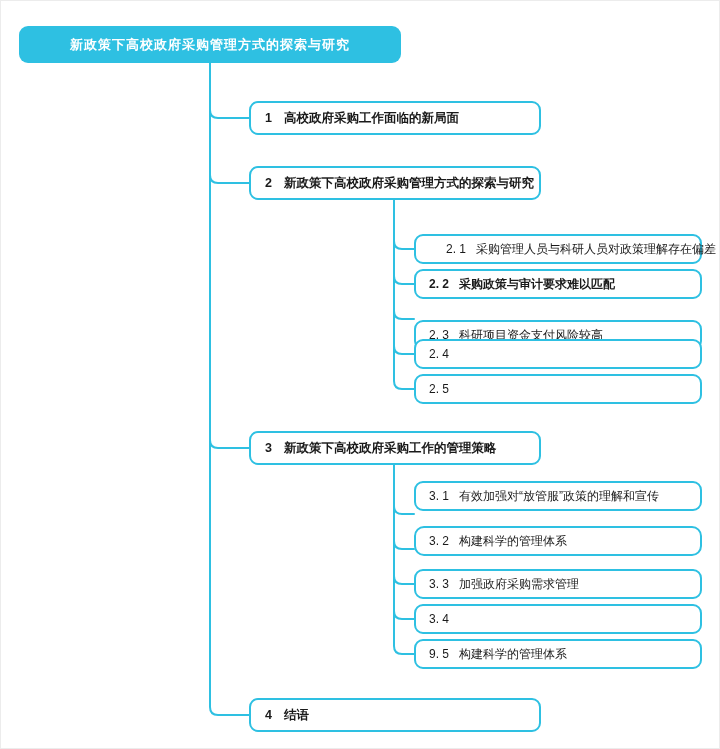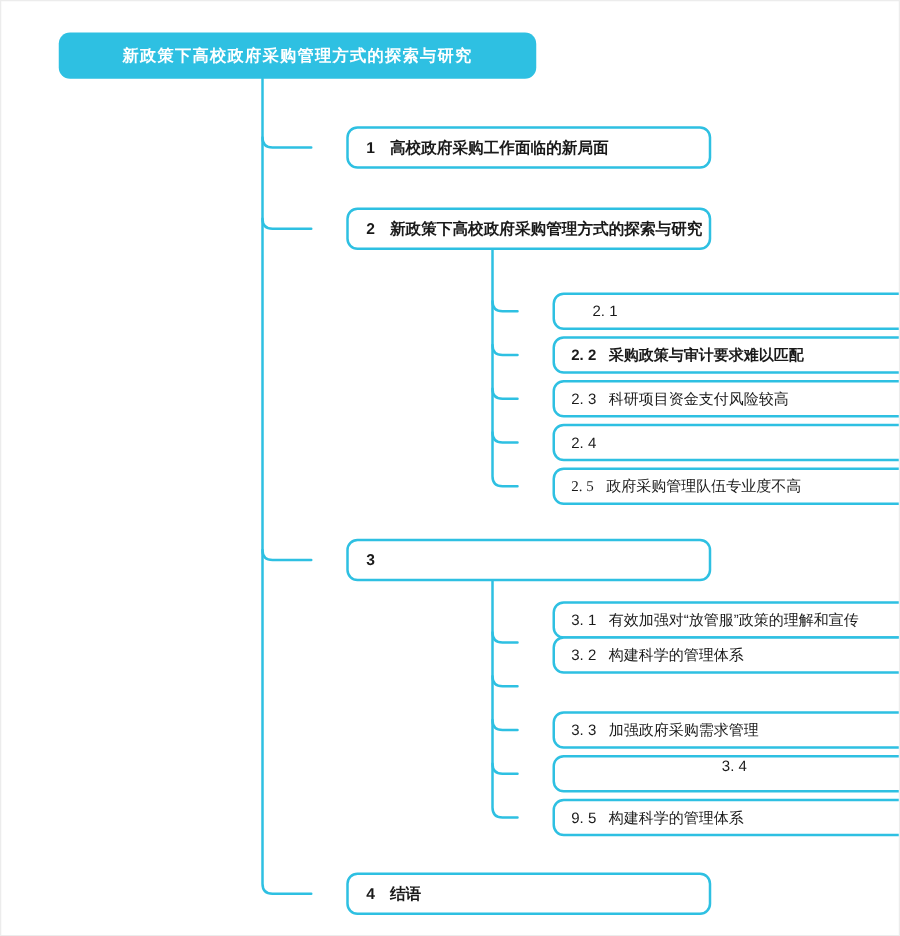--- a/index.html
+++ b/index.html
@@ -31,21 +31,20 @@
     stroke-width: 2;
     stroke-linecap: round;
   }
   .node {
     position: absolute;
     display: flex;
     align-items: center;
     box-sizing: border-box;
     border-radius: 9px;
     cursor: default;
-    margin-left: 28px;
   }
   .root {
     left: 18px;
     top: 25px;
     width: 382px;
     height: 37px;
     background: var(--accent, #2ec0e2);
     justify-content: center;
     color: #ffffff;
     font-weight: bold;
@@ -79,28 +78,28 @@
   .l2 .num { margin-right: 10px; }
   .lbl { white-space: nowrap; }
 
   .n1 { top: 100px; }
   .n2 { top: 165px; }
   .n3 { top: 430px; }
   .n4 { top: 697px; }
 
   .c21 { top: 233px; padding-left: 30px; }
   .c22 { top: 268px; font-weight: bold; }
-  .c23 { top: 303px; text-align: center; }
+  .c23 { top: 319px; text-align: center; }
   .c24 { top: 338px; align-items: center; }
-  .c25 { top: 373px; font-family: Liberation Serif, serif; }
+  .c25 { top: 373px; }
 
   .c31 { top: 480px; }
-  .c32 { top: 508px; }
+  .c32 { top: 525px; border-radius: 10px; }
   .c33 { top: 568px; }
-  .c34 { top: 603px; flex-direction: column; }
+  .c34 { top: 603px; }
   .c35 { top: 638px; }
 </style>
 </head>
 <body>
 
 <div class="canvas">
 
   <svg class="connectors" viewBox="0 0 720 749" xmlns="http://www.w3.org/2000/svg">
 
     <path d="M209 62 V706 Q209 714 217 714 H248"></path>
@@ -130,44 +129,45 @@
     <span class="lbl">高校政府采购工作面临的新局面</span>
   </div>
 
   <div class="node l1 n2">
     <span class="num">2</span>
     <span class="lbl">新政策下高校政府采购管理方式的探索与研究</span>
   </div>
 
   <div class="node l1 n3">
     <span class="num">3</span>
+    <span class="lbl">新政策下高校政府采购工作的管理策略</span>
   </div>
 
   <div class="node l1 n4">
     <span class="num">4</span>
     <span class="lbl">结语</span>
   </div>
 
   <div class="node l2 c21">
     <span class="num">2. 1</span>
+    <span class="lbl">采购管理人员与科研人员对政策理解存在偏差</span>
   </div>
   <div class="node l2 c22">
     <span class="num">2. 2</span>
     <span class="lbl">采购政策与审计要求难以匹配</span>
   </div>
   <div class="node l2 c23">
     <span class="num">2. 3</span>
     <span class="lbl">科研项目资金支付风险较高</span>
   </div>
   <div class="node l2 c24">
     <span class="num">2. 4</span>
   </div>
   <div class="node l2 c25">
     <span class="num">2. 5</span>
-    <span class="lbl">政府采购管理队伍专业度不高</span>
   </div>
 
   <div class="node l2 c31">
     <span class="num">3. 1</span>
     <span class="lbl">有效加强对“放管服”政策的理解和宣传</span>
   </div>
   <div class="node l2 c32">
     <span class="num">3. 2</span>
     <span class="lbl">构建科学的管理体系</span>
   </div>

